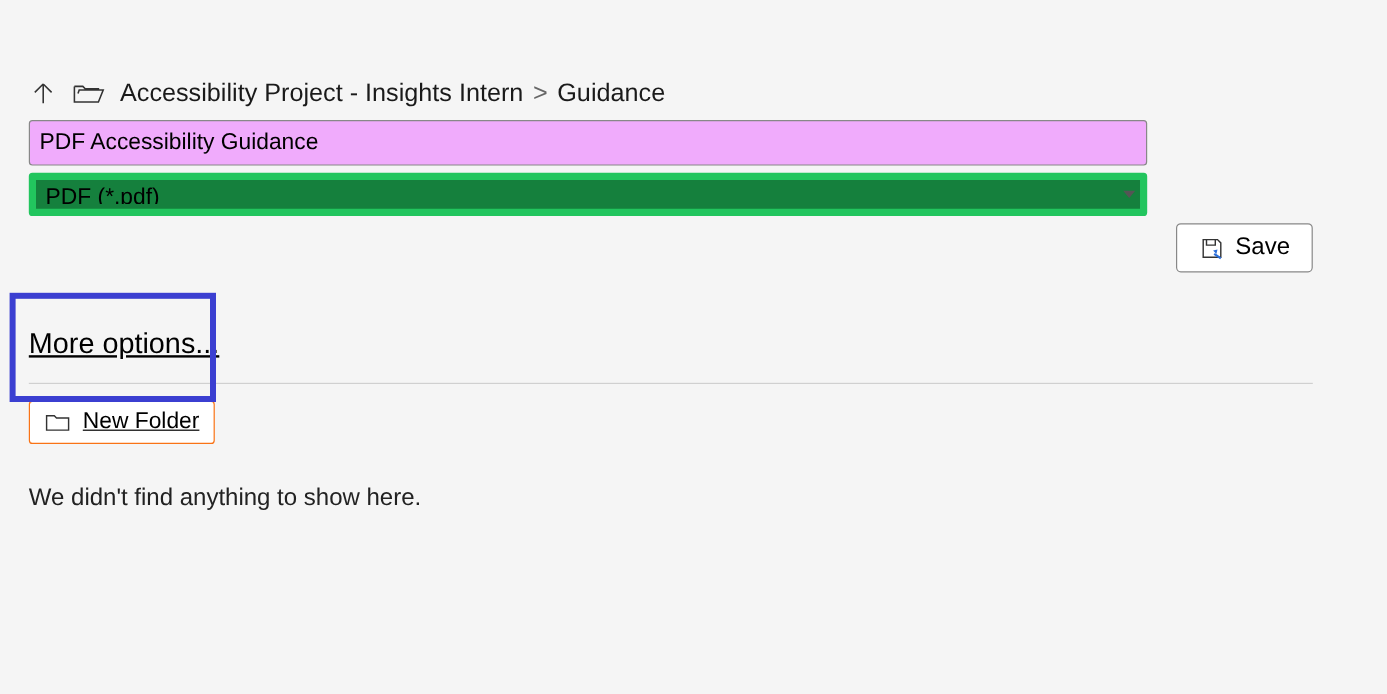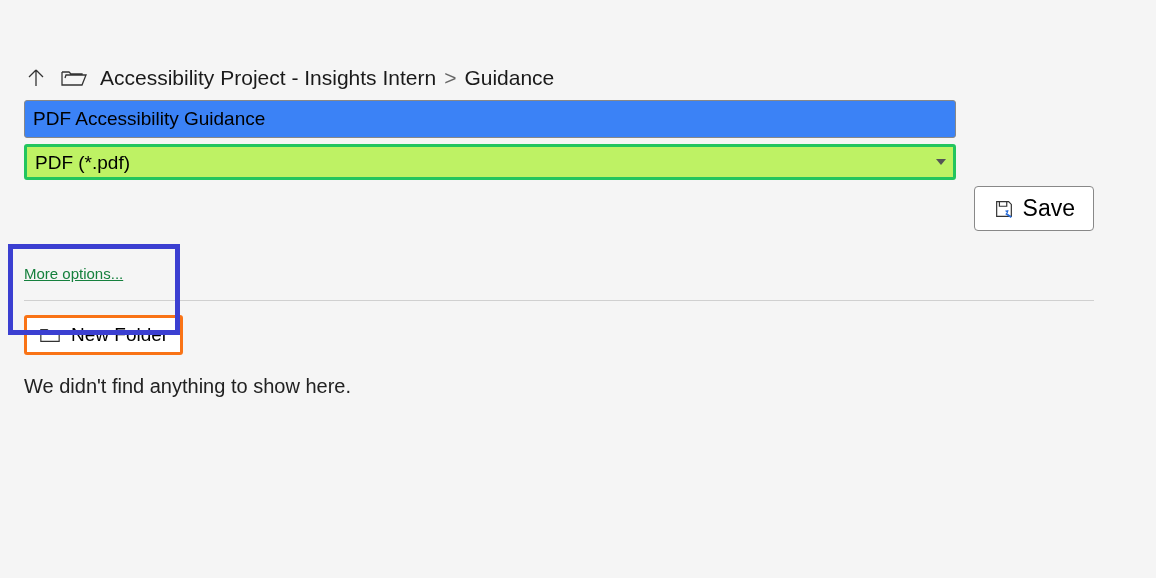--- a/index.html
+++ b/index.html
@@ -35,33 +35,33 @@
   .folder-icon svg { width: 28px; height: 24px; }
   .breadcrumb-text { display: flex; align-items: center; gap: 8px; font-size: 21px; }
   .breadcrumb-sep { color: #666; }
   .filename-input {
     width: 932px;
     height: 38px;
     padding: 4px 8px;
     font-size: 19px;
     border: 1px solid #888;
     border-radius: 3px;
-    background: #3b82f6;
+    background: #f0abfc;
     display: block;
     margin-bottom: 6px;
   }
   .filetype-wrap { position: relative; width: 932px; }
   .filetype-select {
     width: 100%;
     height: 36px;
     padding: 4px 8px;
     font-size: 19px;
-    border: 3px solid #22c55e;
+    border: 6px solid #22c55e;
     border-radius: 3px;
-    background: #bef264;
+    background: #15803d;
     appearance: none;
     -webkit-appearance: none;
   }
   .filetype-wrap::after {
     content: "";
     position: absolute;
     right: 10px; top: 50%;
     width: 0; height: 0;
     border-left: 5px solid transparent;
     border-right: 5px solid transparent;
@@ -73,56 +73,57 @@
     display: flex;
     width: 1070px;
     justify-content: flex-end;
     margin-top: 6px;
   }
   .save-btn {
     display: inline-flex;
     align-items: center;
     gap: 8px;
     padding: 8px 18px;
-    font-size: 23px;
+    font-size: 20px;
     border: 1px solid #888;
     border-radius: 4px;
     background: #fff;
     cursor: pointer;
   }
   .save-btn svg { width: 22px; height: 22px; }
   .more-options {
     display: inline-block;
-    color: #15803d;
+    color: #000000;
     text-decoration: underline;
-    font-size: 15px;
-    margin-top: 34px;
+    font-size: 24px;
+    margin-top: 46px;
     margin-bottom: 10px;
     cursor: pointer;
   }
   .divider {
     border: none;
     border-top: 1px solid #d0d0d0;
     margin: 8px 0 14px 0;
     width: 1070px;
   }
   .newfolder-btn {
     display: inline-flex;
     align-items: center;
     gap: 10px;
     padding: 6px 12px;
     font-size: 19px;
-    border: 3px solid #f97316;
+    border: 1px solid #f97316;
     border-radius: 3px;
     background: #fff;
     cursor: pointer;
+    text-decoration: underline;
   }
   .newfolder-btn svg { width: 22px; height: 18px; stroke: #333; fill: none; stroke-width: 1.3; }
   .empty-text {
-    margin-top: 20px;
+    margin-top: 34px;
     font-size: 20px;
     color: #222;
   }
   .highlight-box {
     position: absolute;
     left: 8px;
     top: 244px;
     width: 172px;
     height: 91px;
     border: 5px solid #3b3fd1;

